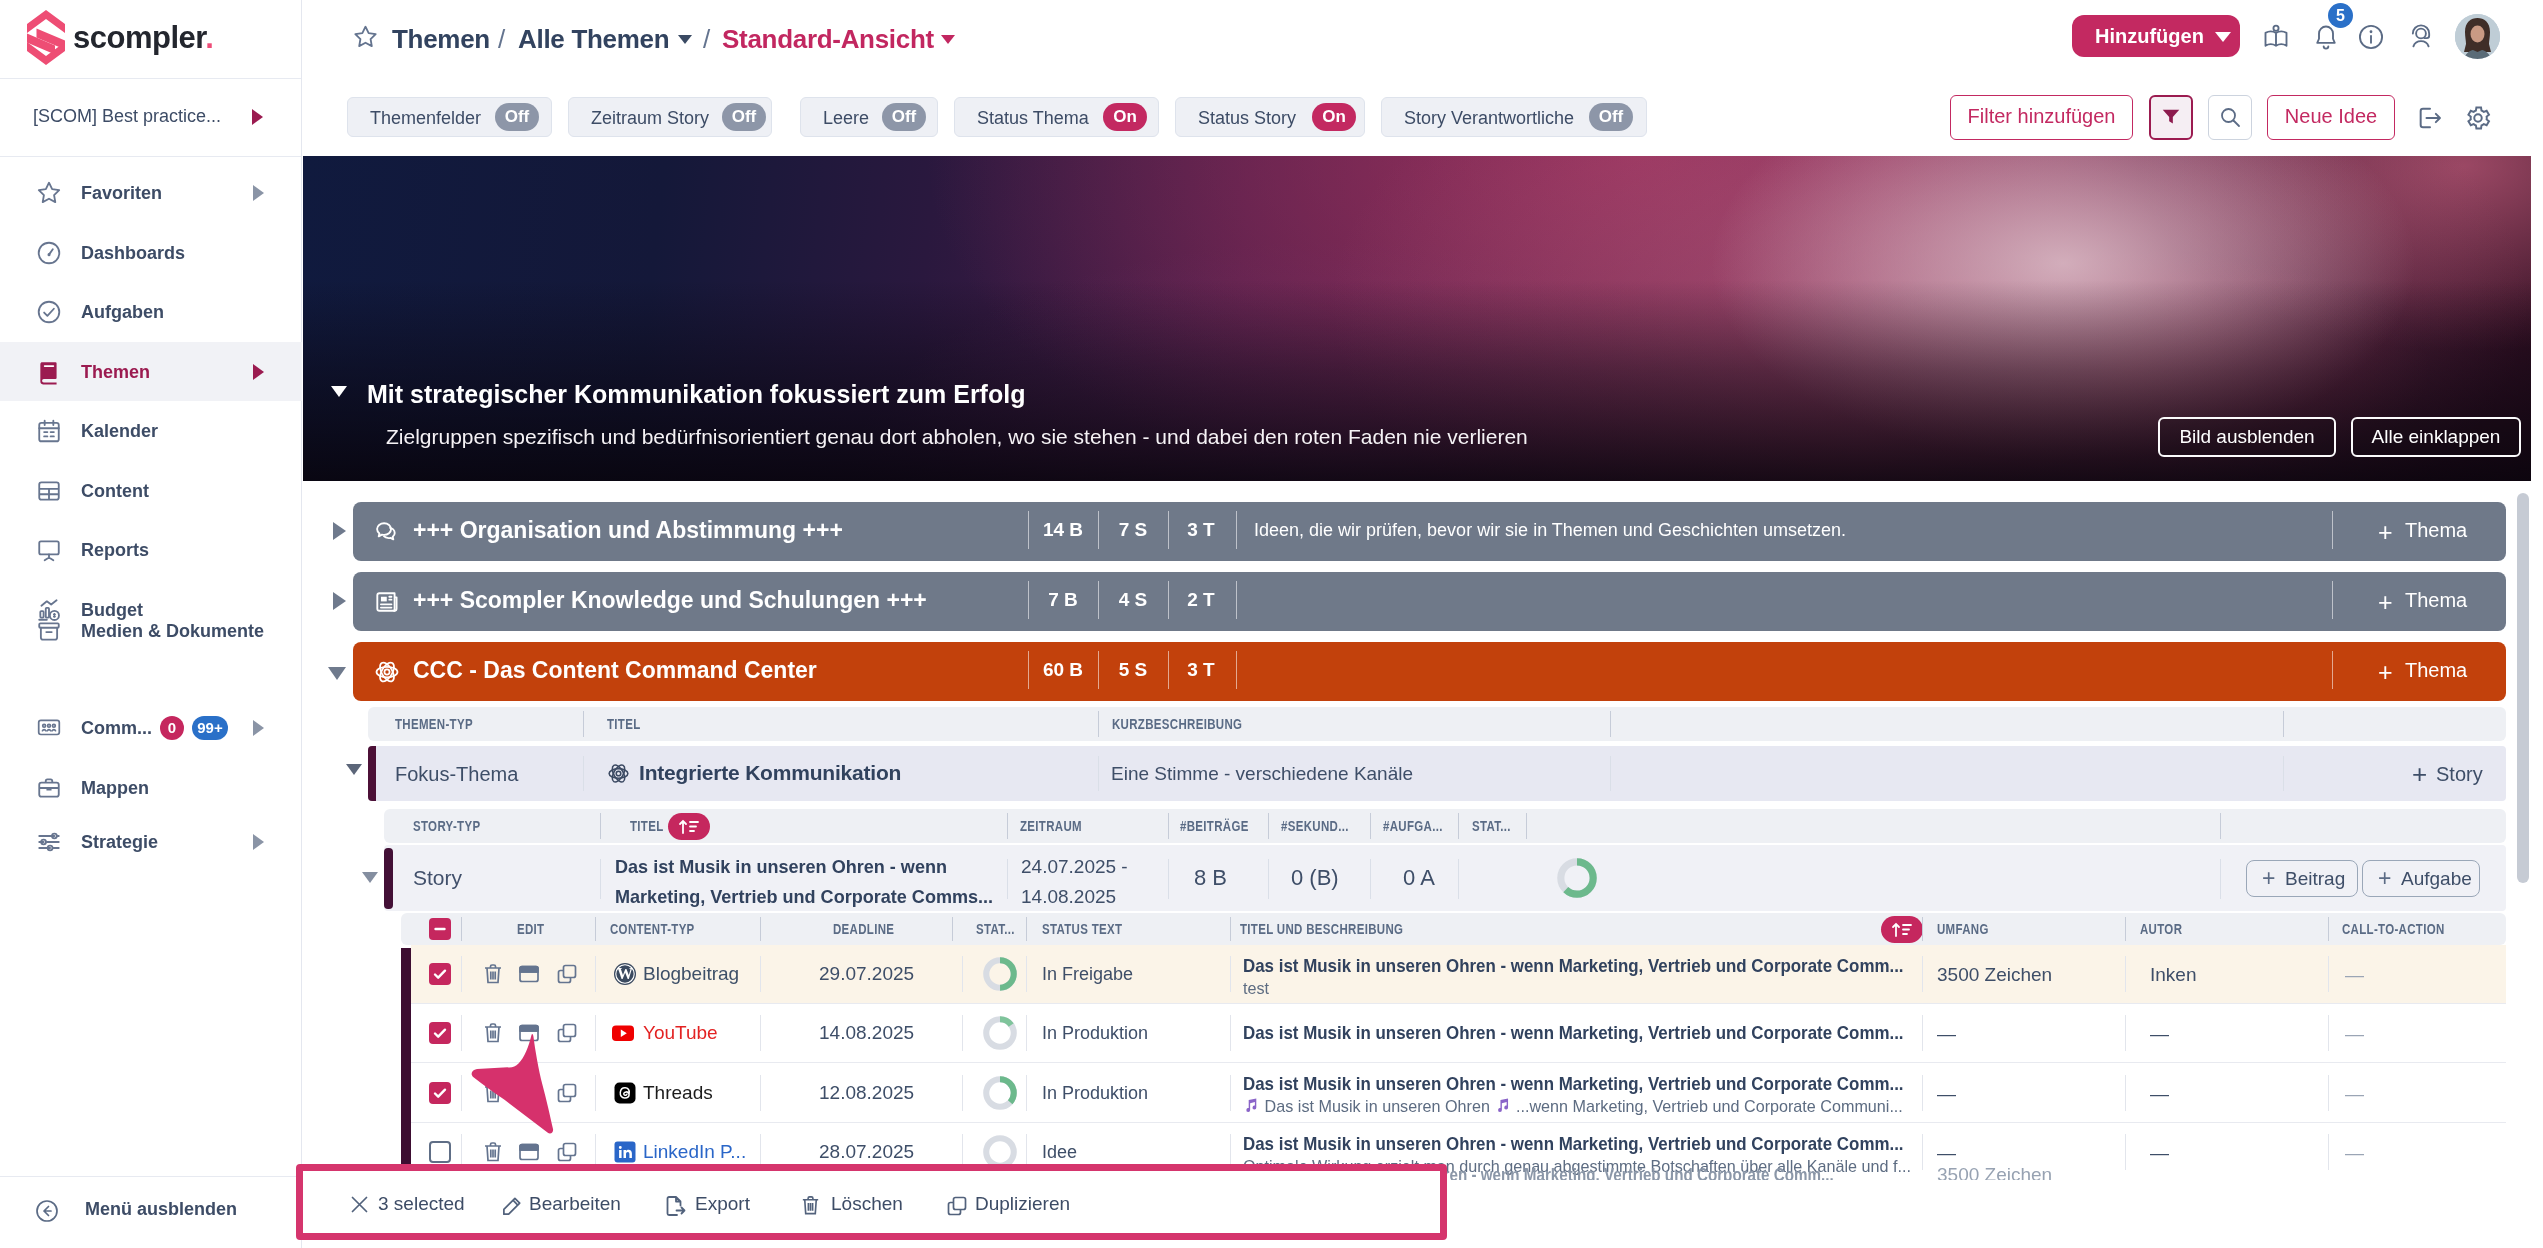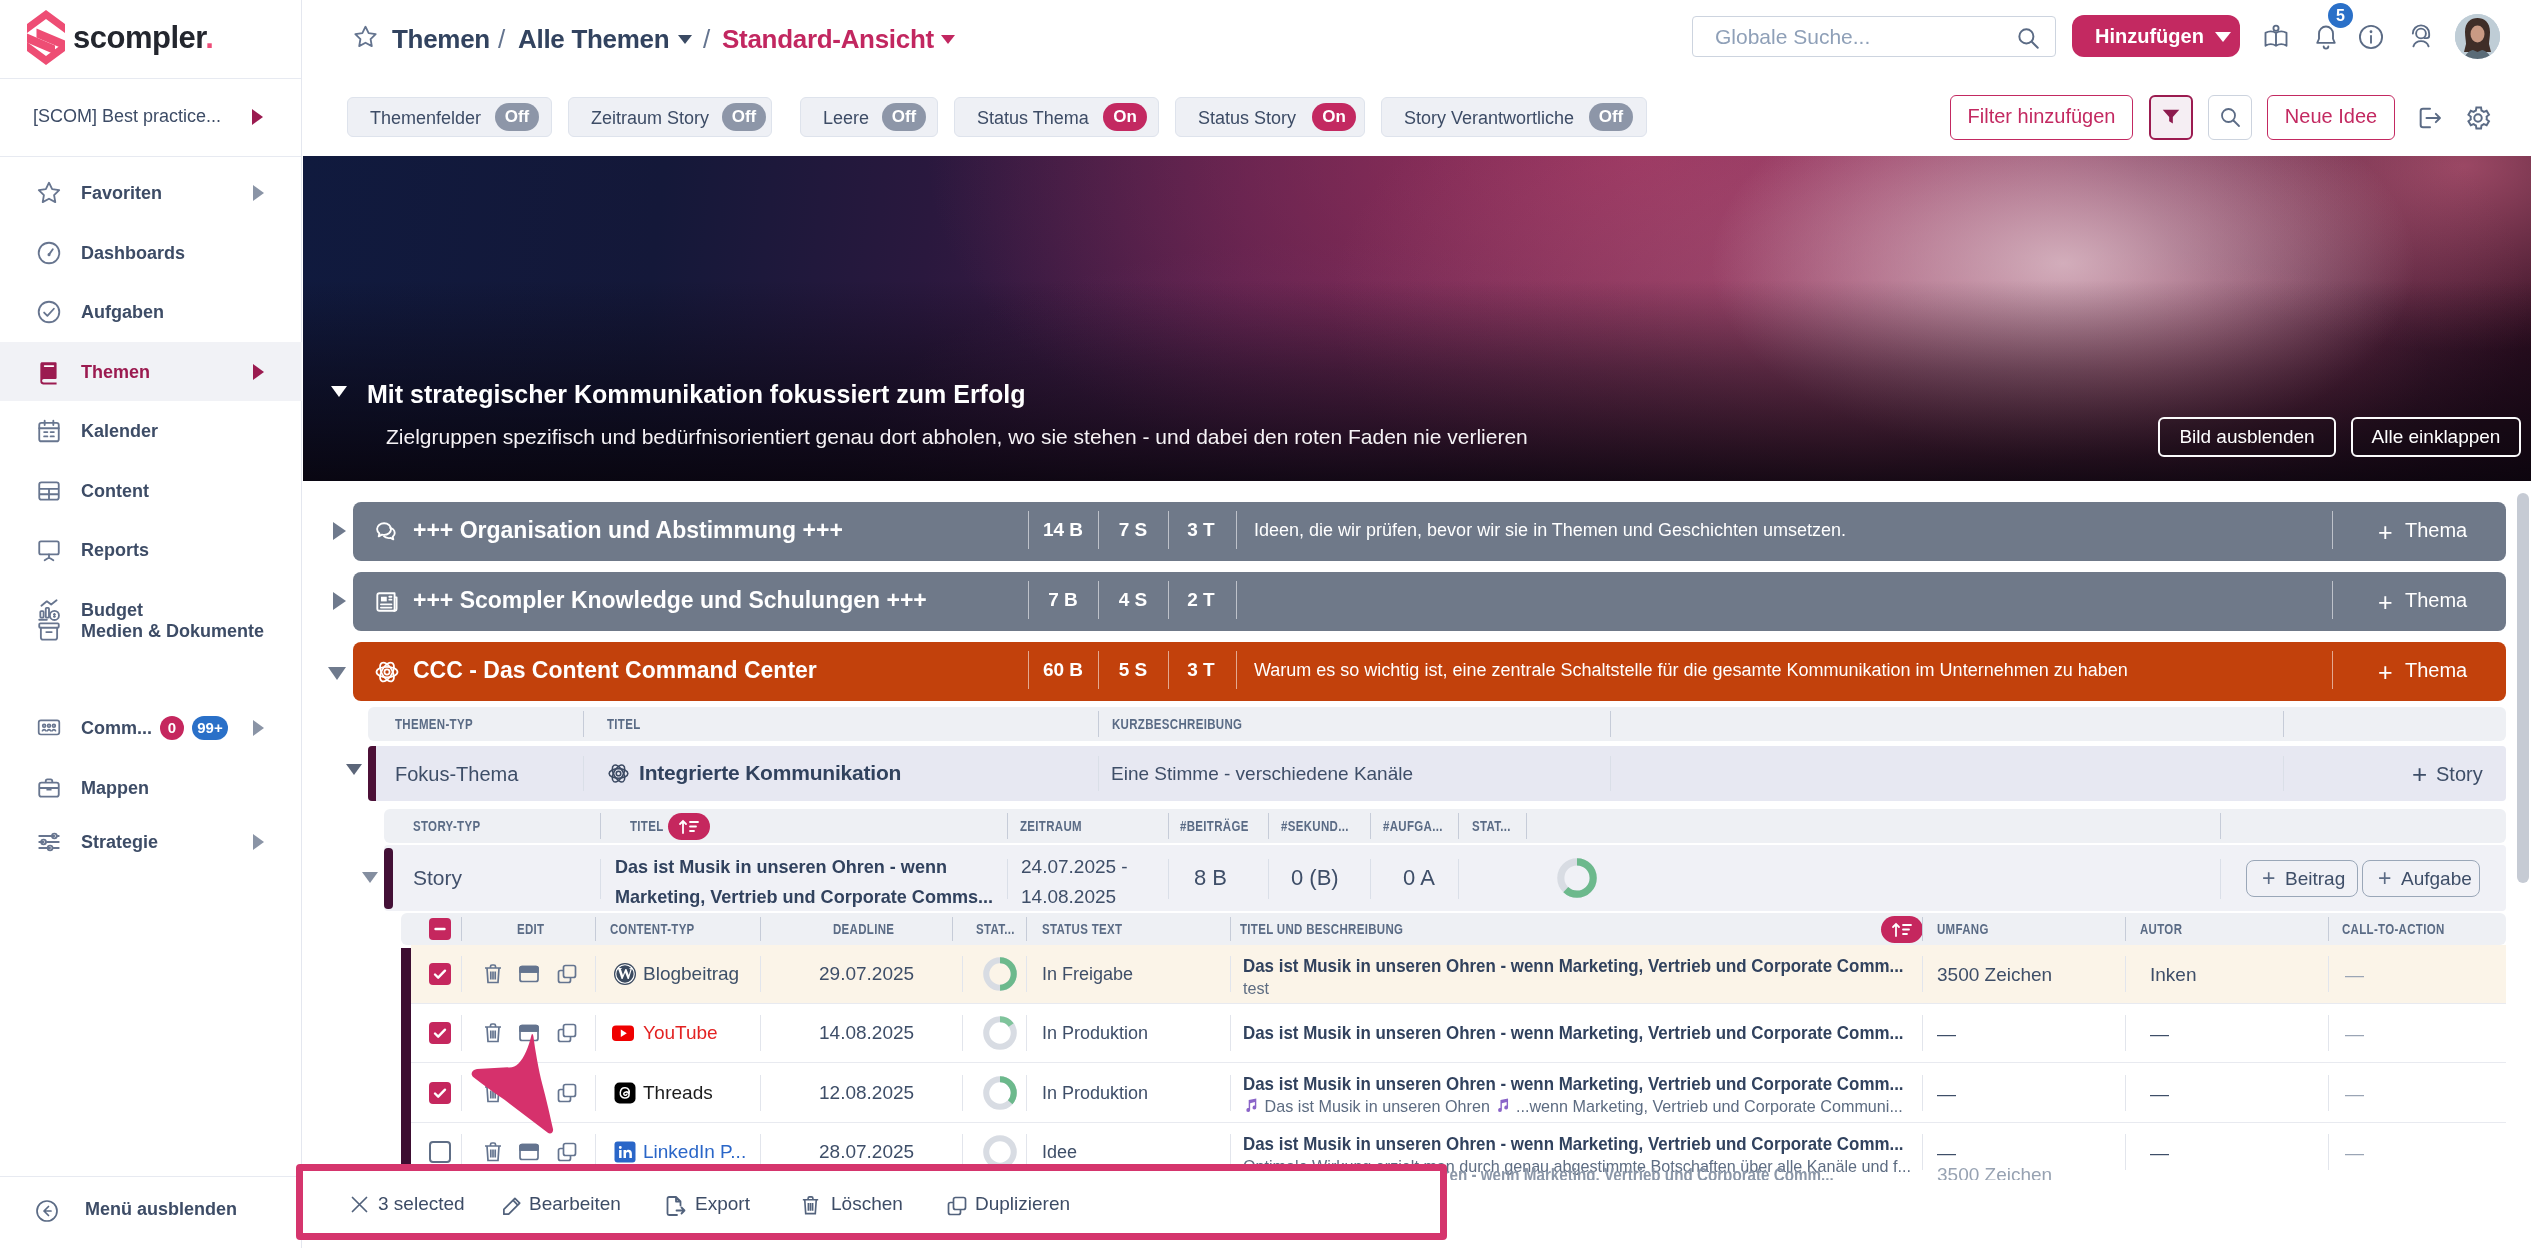--- a/index.html
+++ b/index.html
@@ -249,27 +249,20 @@
 <svg style="position:absolute;left:352px;top:24px;" width="27" height="26" viewBox="0 0 24 24" fill="none" stroke="#64748f" stroke-width="1.7" stroke-linejoin="round">
       <path d="M12 2.5l2.9 5.9 6.5 0.9-4.7 4.6 1.1 6.5L12 17.3l-5.8 3.1 1.1-6.5L2.6 9.3l6.5-0.9z"></path>
     </svg>
 <span class="crumb" style="left:392px;">Themen</span>
 <span class="crumb" style="left:498px;color:#64748f;font-weight:400;">/</span>
 <span class="crumb" style="left:518px;">Alle Themen</span>
 <span class="dtri" style="left:678px;top:35px;"></span>
 <span class="crumb" style="left:703px;color:#64748f;font-weight:400;">/</span>
 <span class="crumb pink" style="left:722px;">Standard-Ansicht</span>
 <span class="dtri pink" style="left:941px;top:35px;"></span>
-<div id="gsearch">
-      <span>Globale Suche...</span>
-  <svg style="position:absolute;right:14px;top:8px;" width="26" height="26" viewBox="0 0 24 24" fill="none" stroke="#5b6b85" stroke-width="1.8">
-        <circle cx="10.5" cy="10.5" r="6.5"></circle>
-        <path d="M15.5 15.5L21 21" stroke-linecap="round"></path>
-      </svg>
-</div>
 <div id="btn-add">
       <span>Hinzufügen</span>
       <span class="wtri"></span>
     </div>
 <svg class="topicon" style="left:2262px;" viewBox="0 0 24 24" fill="none" stroke="currentColor" stroke-width="1.6">
       <circle cx="12" cy="4.5" r="2.2"></circle>
       <path d="M3 8.5c3-1.8 6-1.8 9 0v11c-3-1.8-6-1.8-9 0zM21 8.5c-3-1.8-6-1.8-9 0v11c3-1.8 6-1.8 9 0z" stroke-linejoin="round"></path>
     </svg>
 <svg class="topicon" style="left:2312px;" viewBox="0 0 24 24" fill="none" stroke="currentColor" stroke-width="1.6">
       <path d="M12 3a6 6 0 0 0-6 6v4.5L4.5 17h15L18 13.5V9a6 6 0 0 0-6-6z" stroke-linejoin="round"></path>
@@ -406,21 +399,20 @@
         <ellipse cx="12" cy="12" rx="9" ry="4.5" transform="rotate(120 12 12)"></ellipse>
       </svg>
   <span class="stitle">CCC - Das Content Command Center</span>
   <span class="vsep" style="left:675px;"></span>
       <span class="num" style="left:680px;">60 B</span>
   <span class="vsep" style="left:745px;"></span>
       <span class="num" style="left:750px;">5 S</span>
   <span class="vsep" style="left:815px;"></span>
       <span class="num" style="left:818px;">3 T</span>
   <span class="vsep" style="left:883px;"></span>
-  <span class="sdesc">Warum es so wichtig ist, eine zentrale Schaltstelle für die gesamte Kommunikation im Unternehmen zu haben</span>
   <span class="vsep" style="left:1979px;"></span>
   <span class="addbtn" style="left:2025px;top:16px;font-size:25px;font-weight:400;">+</span>
   <span class="addbtn" style="left:2052px;top:17px;">Thema</span>
 </div>
 
 <div class="thead" style="left:368px;top:707px;width:2138px;height:34px;">
   <span class="hlabel" style="left:27px;top:9px;">THEMEN-TYP</span>
   <span class="hlabel" style="left:239px;top:9px;">TITEL</span>
   <span class="hlabel" style="left:744px;top:9px;">KURZBESCHREIBUNG</span>
   <span class="vline" style="left:215px;top:4px;height:26px;"></span>

